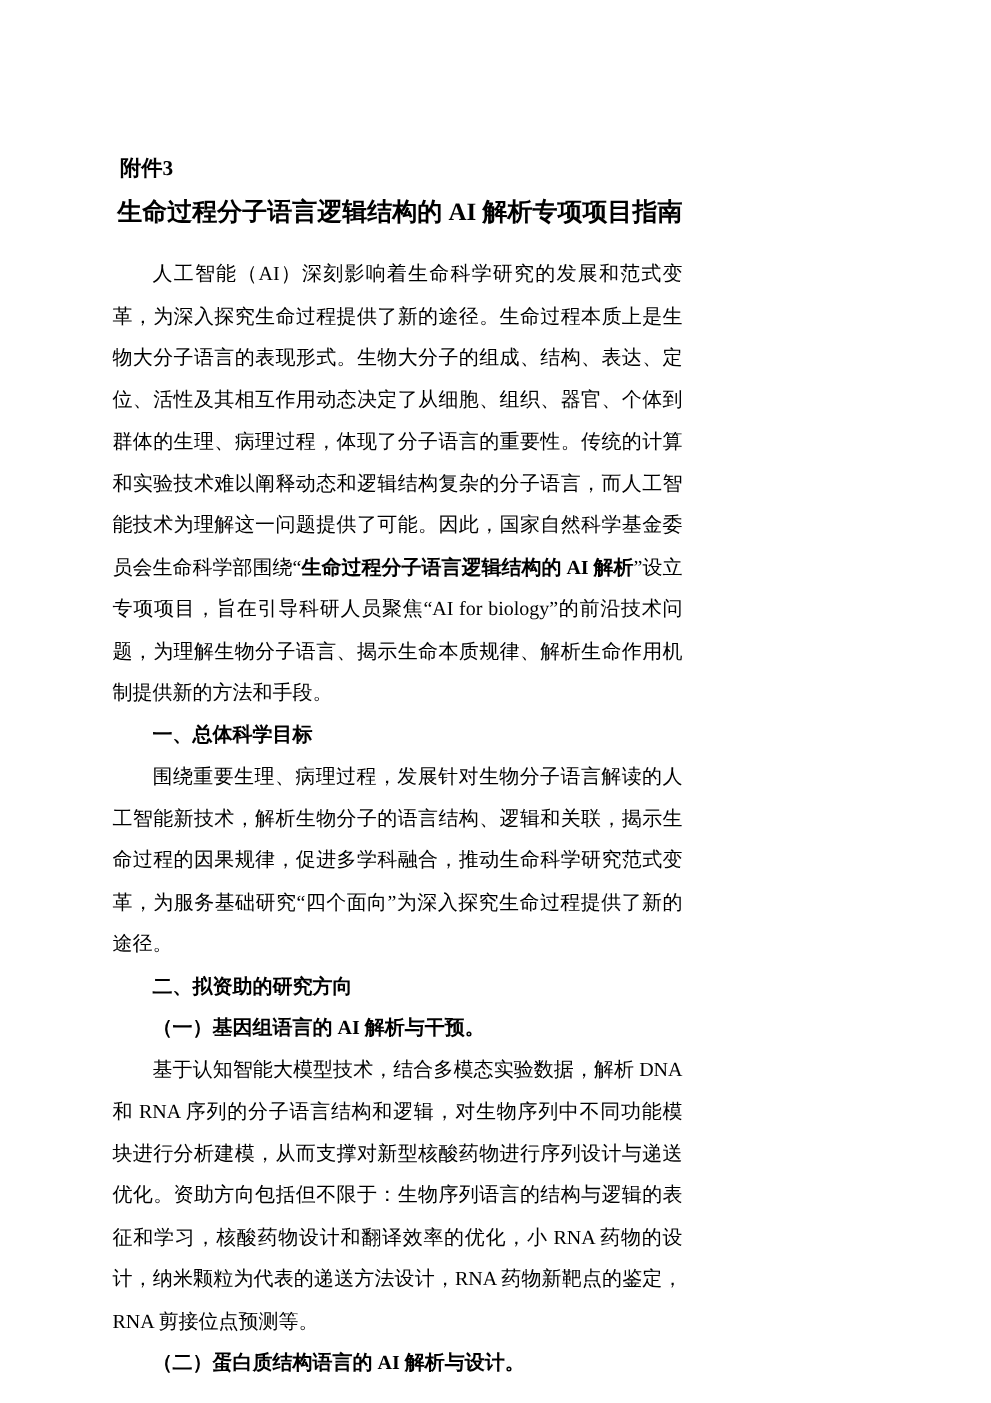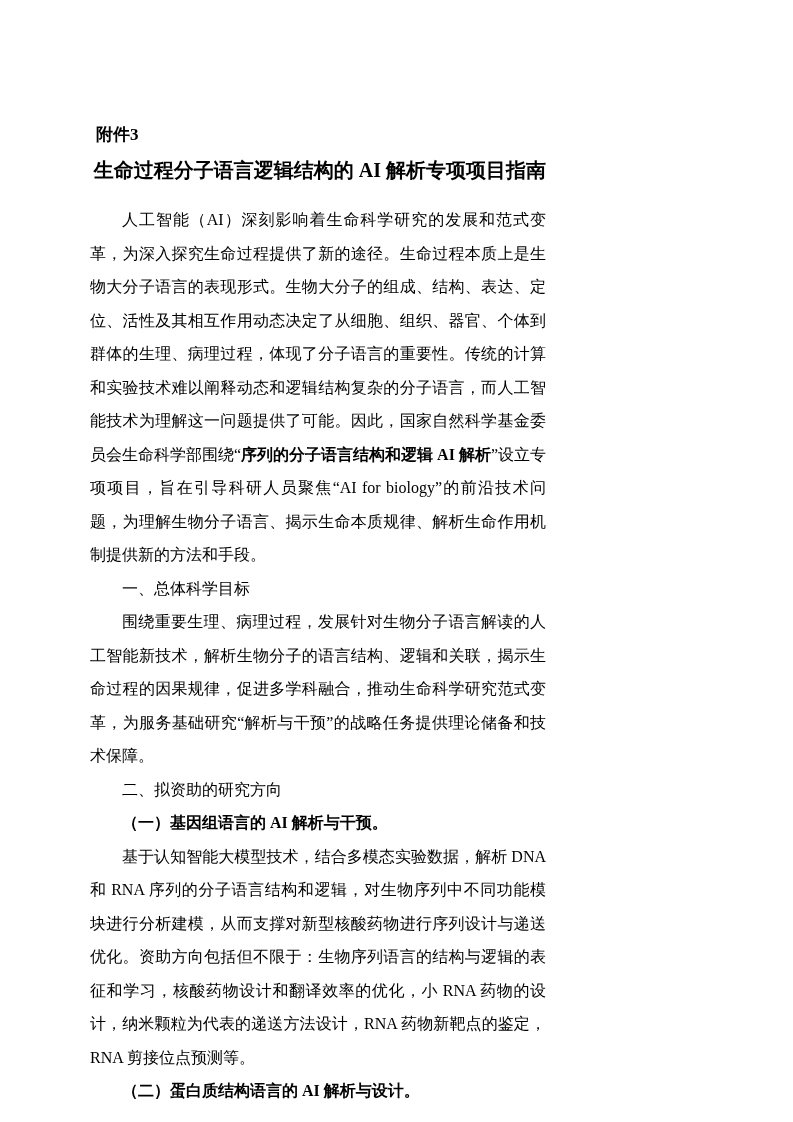--- a/index.html
+++ b/index.html
@@ -35,43 +35,43 @@
     font-size: 16px;
     line-height: 33.5px;
     text-align: justify;
     text-justify: inter-character;
   }
   .body-text p {
     margin: 0;
     text-indent: 2em;
   }
   .section-heading {
-    font-weight: normal;
+    font-weight: bold;
   }
   .item-heading {
     font-weight: bold;
   }
   b, .bold-run { font-weight: bold; }
 </style>
 </head>
 <body>
 
 <div class="page">
 
   <div class="attachment-label">附件3</div>
 
   <h1 class="doc-title">生命过程分子语言逻辑结构的 AI 解析专项项目指南</h1>
 
   <div class="body-text">
 
-    <p><span>人工智能（AI）深刻影响着生命科学研究的发展和范式变革，为深入探究生命过程提供了新的途径。生命过程本质上是生物大分子语言的表现形式。生物大分子的组成、结构、表达、定位、活性及其相互作用动态决定了从细胞、组织、器官、个体到群体的生理、病理过程，体现了分子语言的重要性。传统的计算和实验技术难以阐释动态和逻辑结构复杂的分子语言，而人工智能技术为理解这一问题提供了可能。因此，国家自然科学基金委员会生命科学部围绕“</span><span class="bold-run">序列的分子语言结构和逻辑 AI 解析</span><span>”设立专项项目，旨在引导科研人员聚焦“AI for biology”的前沿技术问题，为理解生物分子语言、揭示生命本质规律、解析生命作用机制提供新的方法和手段。</span></p>
+    <p><span>人工智能（AI）深刻影响着生命科学研究的发展和范式变革，为深入探究生命过程提供了新的途径。生命过程本质上是生物大分子语言的表现形式。生物大分子的组成、结构、表达、定位、活性及其相互作用动态决定了从细胞、组织、器官、个体到群体的生理、病理过程，体现了分子语言的重要性。传统的计算和实验技术难以阐释动态和逻辑结构复杂的分子语言，而人工智能技术为理解这一问题提供了可能。因此，国家自然科学基金委员会生命科学部围绕“</span><span class="bold-run">生命过程分子语言逻辑结构的 AI 解析</span><span>”设立专项项目，旨在引导科研人员聚焦“AI for biology”的前沿技术问题，为理解生物分子语言、揭示生命本质规律、解析生命作用机制提供新的方法和手段。</span></p>
 
     <p class="section-heading">一、总体科学目标</p>
 
-    <p>围绕重要生理、病理过程，发展针对生物分子语言解读的人工智能新技术，解析生物分子的语言结构、逻辑和关联，揭示生命过程的因果规律，促进多学科融合，推动生命科学研究范式变革，为服务基础研究“解析与干预”的战略任务提供理论储备和技术保障。</p>
+    <p>围绕重要生理、病理过程，发展针对生物分子语言解读的人工智能新技术，解析生物分子的语言结构、逻辑和关联，揭示生命过程的因果规律，促进多学科融合，推动生命科学研究范式变革，为服务基础研究“四个面向”为深入探究生命过程提供了新的途径。</p>
 
     <p class="section-heading">二、拟资助的研究方向</p>
 
 
     <p class="item-heading">（一）基因组语言的 AI 解析与干预。</p>
 
     <p>基于认知智能大模型技术，结合多模态实验数据，解析 DNA 和 RNA 序列的分子语言结构和逻辑，对生物序列中不同功能模块进行分析建模，从而支撑对新型核酸药物进行序列设计与递送优化。资助方向包括但不限于：生物序列语言的结构与逻辑的表征和学习，核酸药物设计和翻译效率的优化，小 RNA 药物的设计，纳米颗粒为代表的递送方法设计，RNA 药物新靶点的鉴定，RNA 剪接位点预测等。</p>
 
     <p class="item-heading">（二）蛋白质结构语言的 AI 解析与设计。</p>
 

